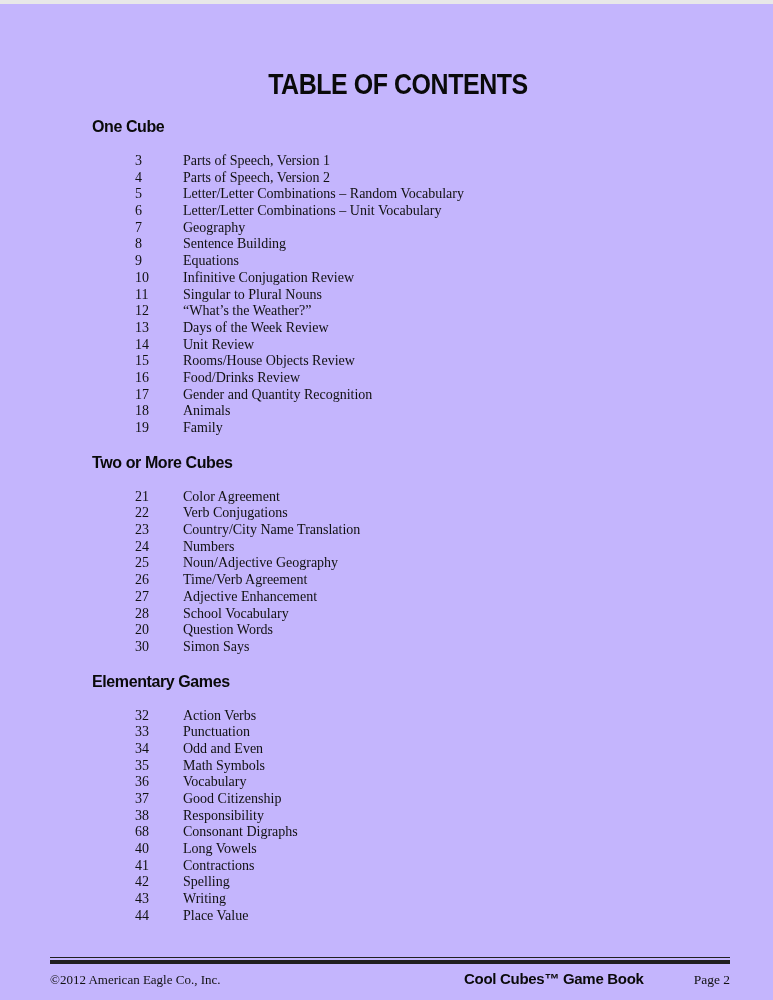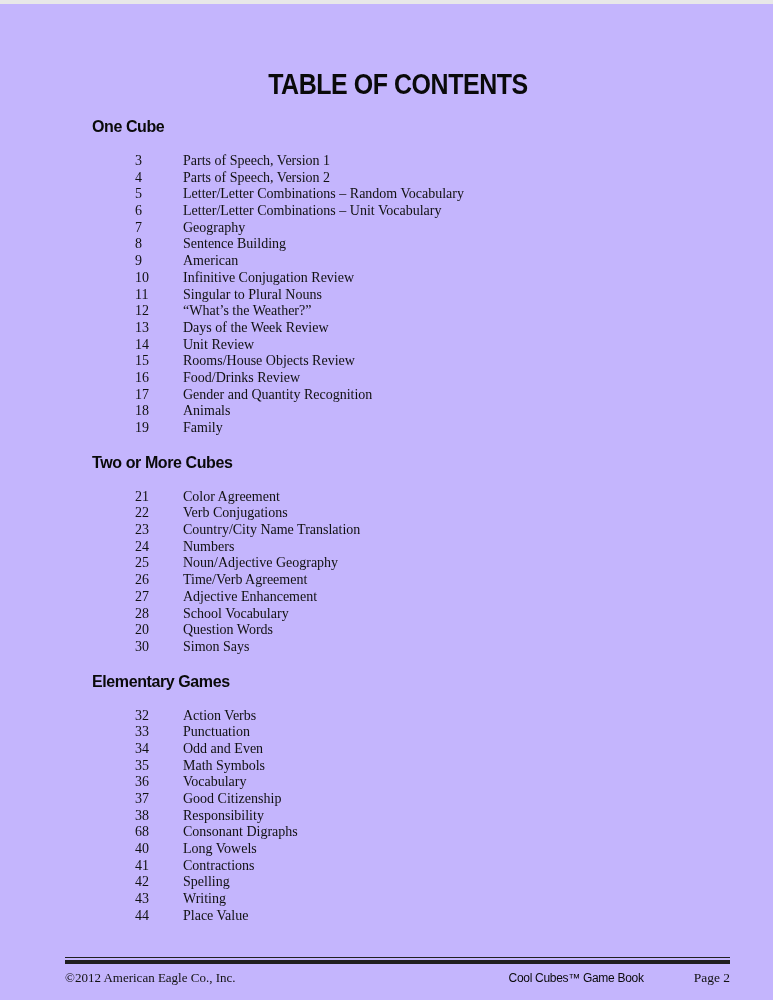--- a/index.html
+++ b/index.html
@@ -52,21 +52,21 @@
     height: 16.7px;
   }
   .entry-num {
     margin-left: 70px;
     width: 48px;
     flex: 0 0 48px;
   }
   .entry-title { flex: 1; }
   .footer {
     position: absolute;
-    left: 65px;
+    left: 50px;
     right: 43px;
     top: 953px;
   }
   .rule-thin {
     height: 0;
     border-top: 1.5px solid #1f1f1f;
     margin-bottom: 2px;
   }
   .rule-thick {
     height: 3.5px;
@@ -76,22 +76,22 @@
     margin-top: 6px;
     display: flex;
     align-items: baseline;
   }
   .footer-copyright {
     font-size: 13px;
   }
   .footer-book {
     margin-left: auto;
     font-family: "Liberation Sans", sans-serif;
-    font-weight: normal;
-    font-size: 12px;
+    font-weight: bold;
+    font-size: 15px;
     letter-spacing: -0.3px;
     color: #0a0a0a;
   }
   .footer-page {
     margin-left: 50px;
     font-size: 13.5px;
   }
 </style>
 </head>
 <body>
@@ -128,21 +128,21 @@
     <span class="entry-title">Geography</span>
   </div>
 
   <div class="entry">
     <span class="entry-num">8</span>
     <span class="entry-title">Sentence Building</span>
   </div>
 
   <div class="entry">
     <span class="entry-num">9</span>
-    <span class="entry-title">American</span>
+    <span class="entry-title">Equations</span>
   </div>
 
   <div class="entry">
     <span class="entry-num">10</span>
     <span class="entry-title">Infinitive Conjugation Review</span>
   </div>
 
   <div class="entry">
     <span class="entry-num">11</span>
     <span class="entry-title">Singular to Plural Nouns</span>

